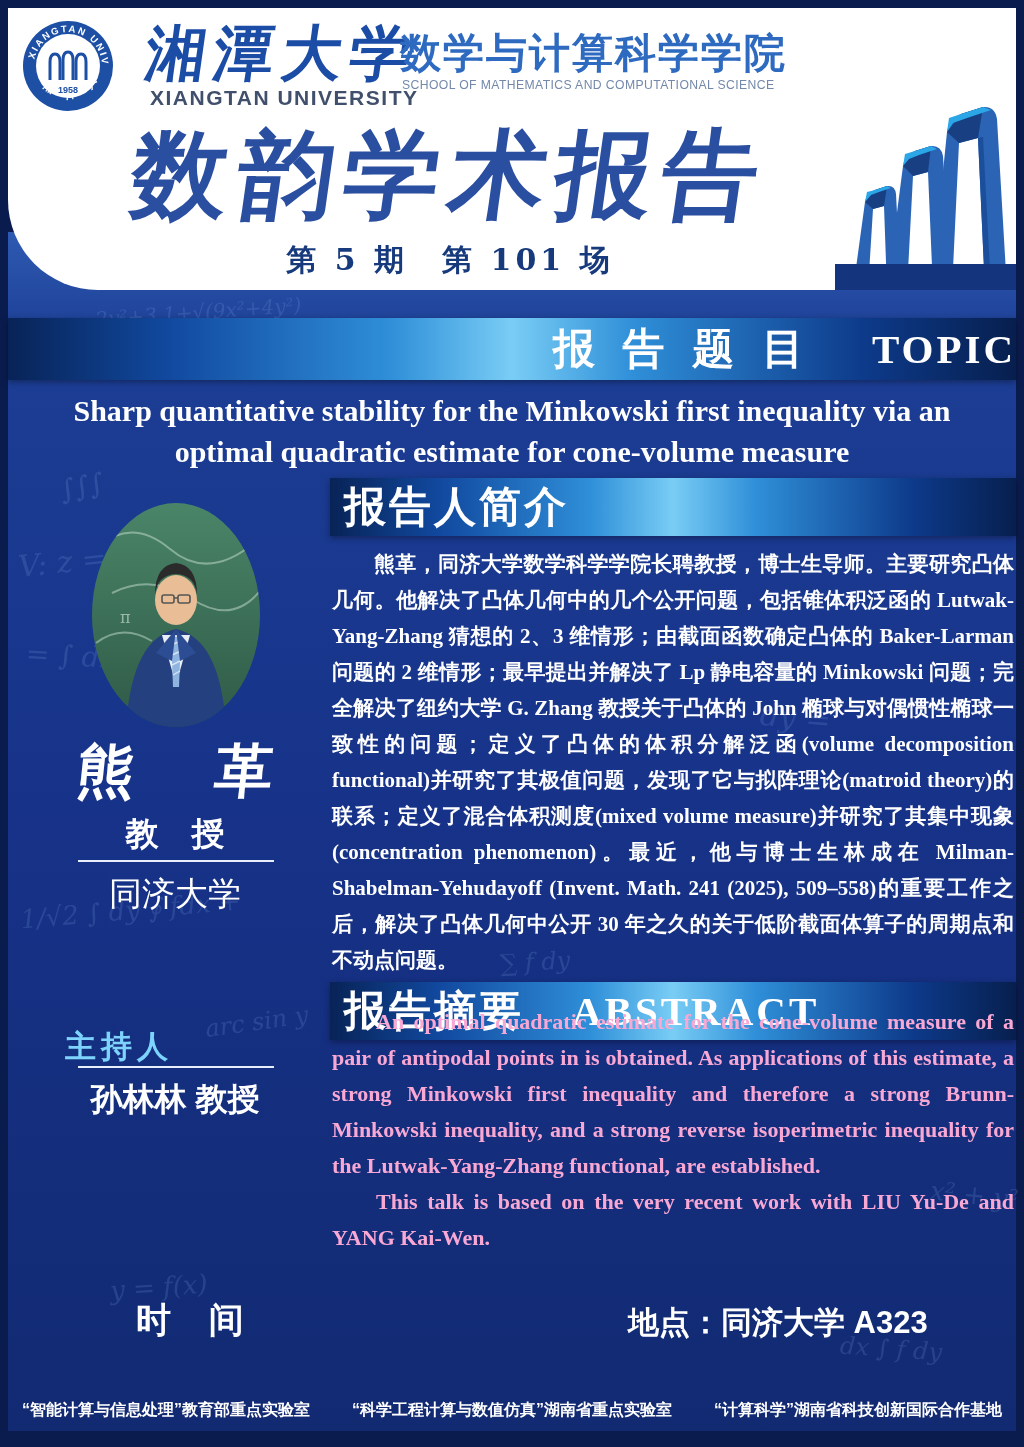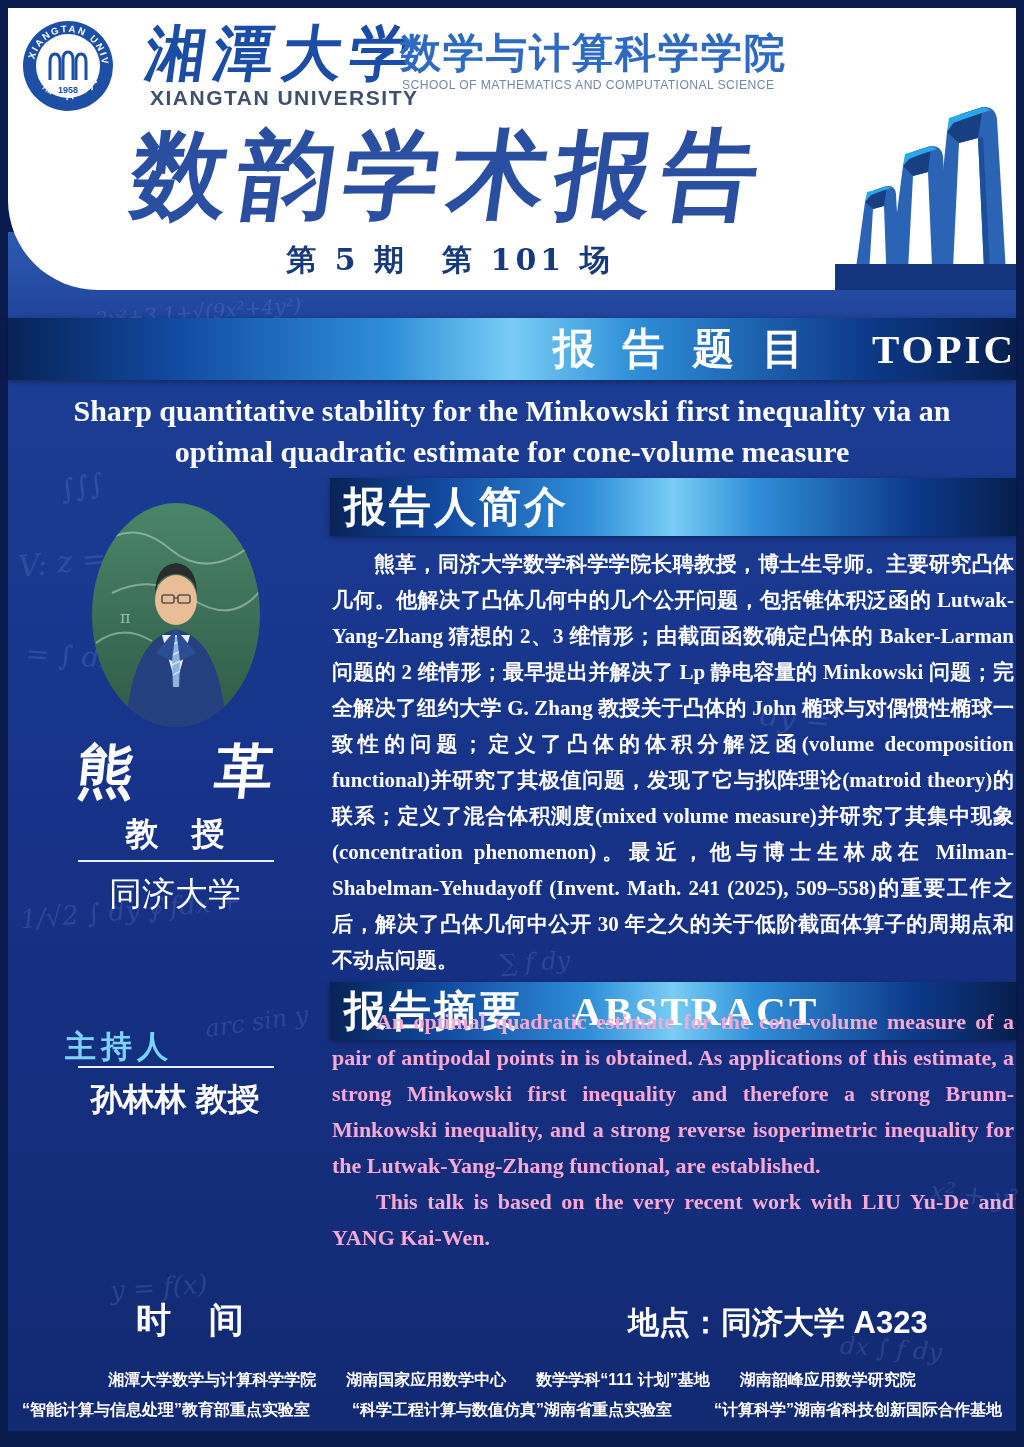--- a/index.html
+++ b/index.html
@@ -214,25 +214,19 @@
     <span class="enl">ABSTRACT</span>
   </div>
   <div class="z abs-text">
     <p>An optimal quadratic estimate for the cone-volume measure of a pair of antipodal points in is obtained. As applications of this estimate, a strong Minkowski first inequality and therefore a strong Brunn-Minkowski inequality, and a strong reverse isoperimetric inequality for the Lutwak-Yang-Zhang functional, are established.</p>
     <p>This talk is based on the very recent work with LIU Yu-De and YANG Kai-Wen.</p>
   </div>
 
   <div class="z time-label">时 间</div>
   <div class="z location">地点：同济大学 A323</div>
 
-  <div class="z org-row org1">
-    <span>湘潭大学数学与计算科学学院</span>
-    <span>湖南国家应用数学中心</span>
-    <span>数学学科“111 计划”基地</span>
-    <span>湖南韶峰应用数学研究院</span>
-  </div>
   <div class="z org-row org2">
     <span>“智能计算与信息处理”教育部重点实验室</span>
     <span>“科学工程计算与数值仿真”湖南省重点实验室</span>
     <span>“计算科学”湖南省科技创新国际合作基地</span>
   </div>
 
 </div>
 
 </body></html>

